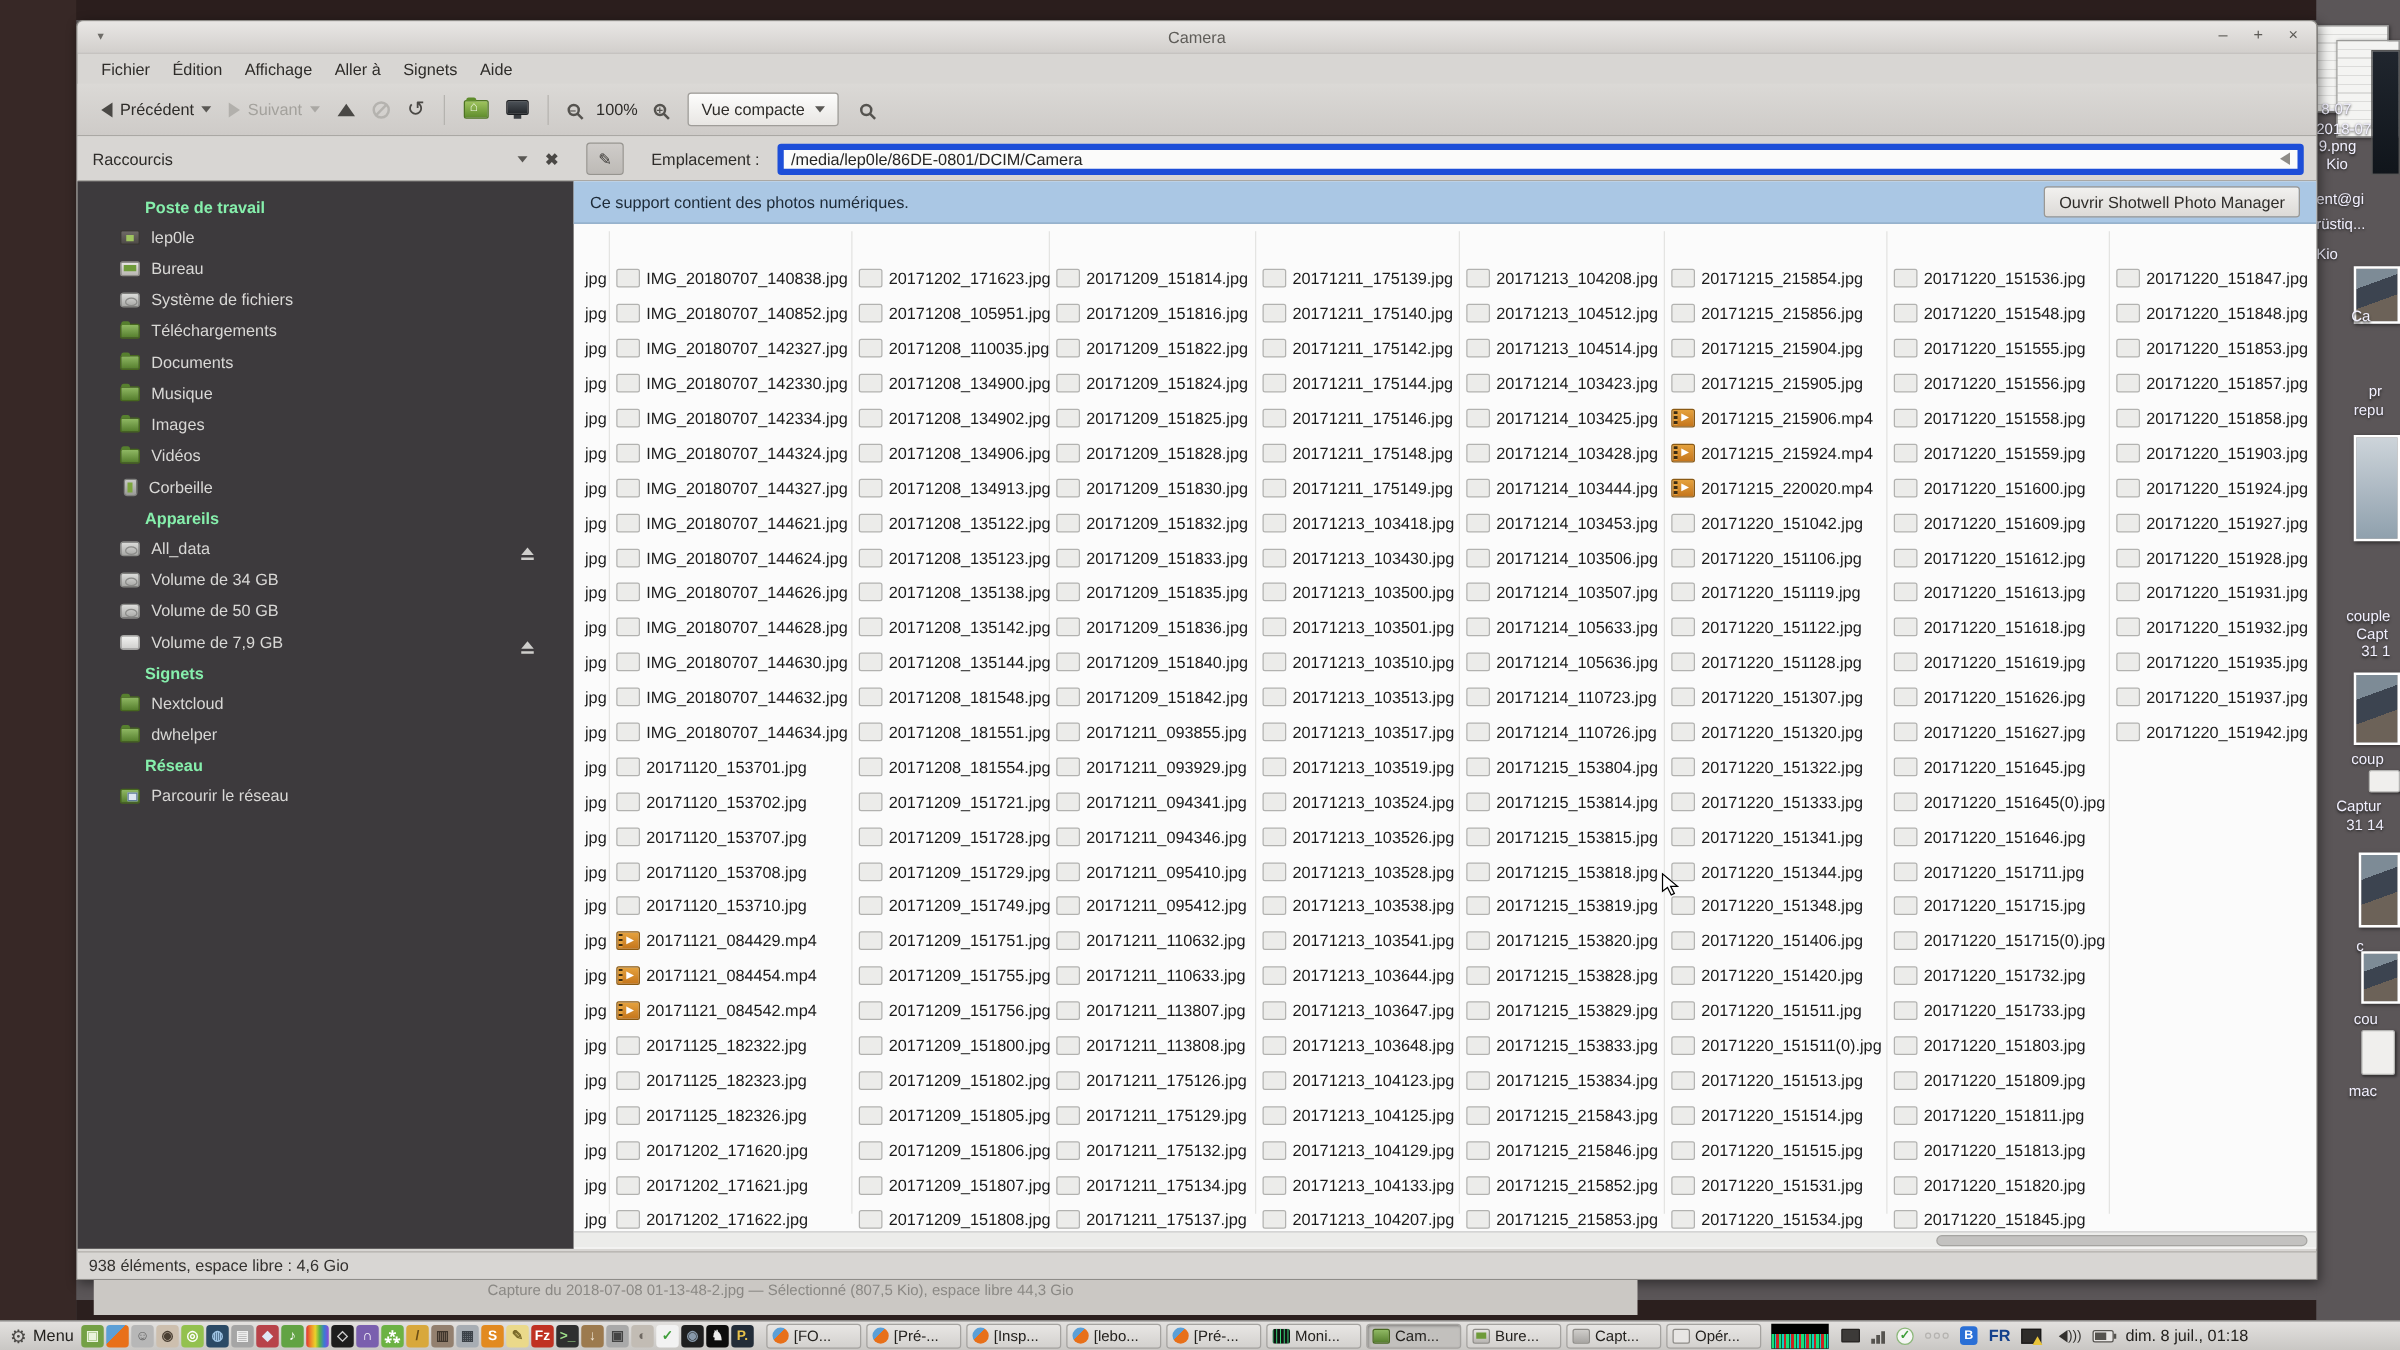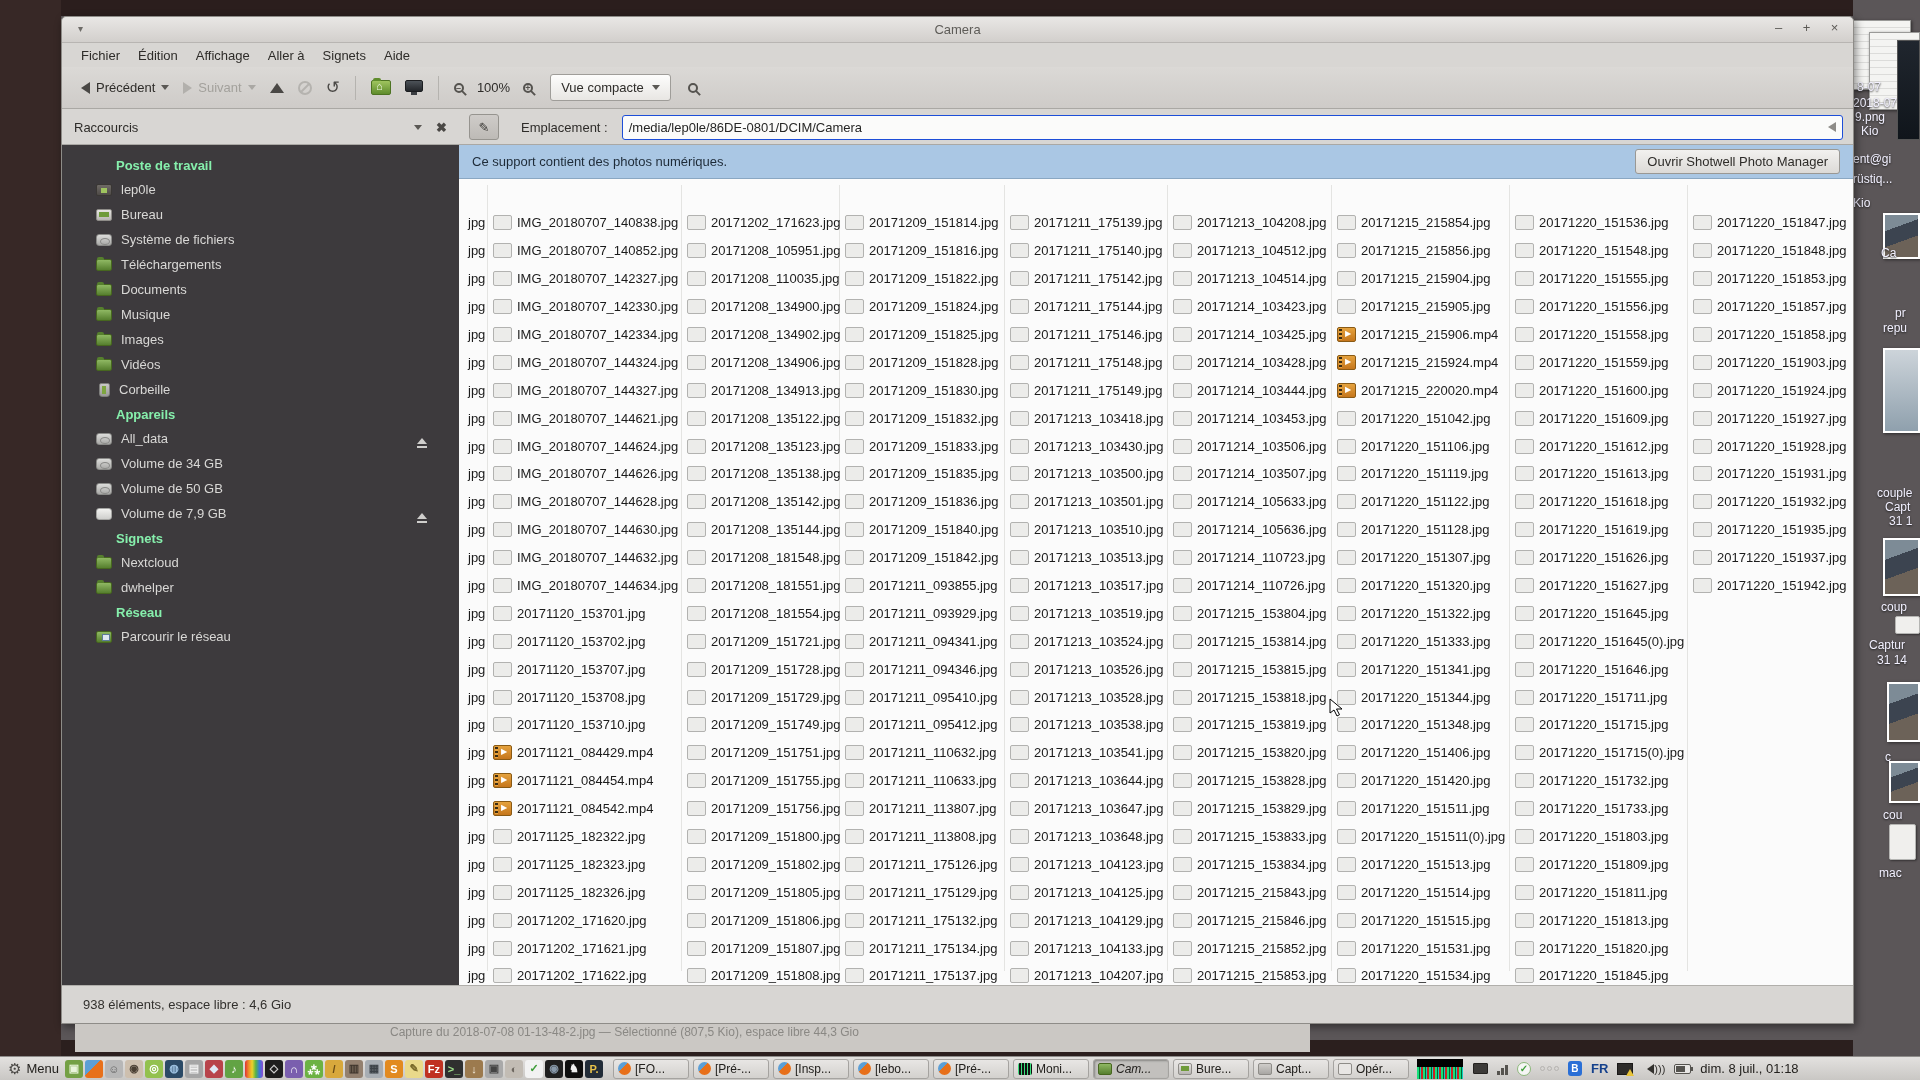--- a/index.html
+++ b/index.html
@@ -59,21 +59,21 @@
               border:1px solid #9f9d99; border-radius:3px; padding:5px 10px; font-size:13px; color:#2e2c29; margin:0 10px; }
 
   .locrow { position:absolute; left:0; top:92px; right:0; height:36px; background:#d8d6d3; border-bottom:1px solid #aaa8a4; }
   .sidebar-head { position:absolute; left:0; top:0; width:397px; height:36px; display:flex; align-items:center; padding:0 12px; }
   .sidebar-head .txt { font-size:13px; color:#2e2c29; flex:1; }
   .shead-close { font-size:13px; color:#4a4845; margin-left:14px; font-weight:bold; }
   .loc { position:absolute; left:397px; top:0; right:0; height:36px; display:flex; align-items:center; padding:0 10px; }
   .pencil-btn { width:30px; height:26px; background:linear-gradient(#cfccc9,#bdbab6); border:1px solid #96948f; border-radius:3px;
                 display:flex; align-items:center; justify-content:center; color:#3a3835; font-size:13px; }
   .loc-label { font-size:13px; color:#2e2c29; margin:0 14px 0 22px; }
-  .loc-entry { flex:1; height:25px; background:#fbfbfa; border:1px solid #1d4ed8; border-radius:3px;
+  .loc-entry { flex:1; height:25px; background:#fbfbfa; border:5px solid #1d4ed8; border-radius:3px;
                display:flex; align-items:center; padding:0 6px; font-size:13px; color:#262625; }
   .loc-entry .path { flex:1; }
   .clear-glyph { width:0;height:0; border:5px solid transparent; border-right:8px solid #8e8c88; }
 
   .sidebar { position:absolute; left:0; top:128px; width:397px; height:854px; background:#3d3a3d; overflow:hidden; padding-top:8px; }
   .sb-section-title { font-size:13px; font-weight:bold; color:#86efac; padding:5px 0 4px 18px;margin-left:36px; }
   .sb-item { display:flex; align-items:center; height:25px; padding-left:34px; font-size:13px; color:#d9d8d6; position:relative; }
   .sb-item .lbl { margin-left:9px; }
   .si { width:16px; height:12px; border-radius:2px; position:relative; flex:none; }
   .si-folder { background:linear-gradient(#8fb863,#567f2e); border:1px solid #47671f; }
@@ -106,40 +106,40 @@
   .fi { width:19px; height:15px; background:#ececea; border:1px solid #b2b2b0; border-radius:2px; padding:1px; flex:none; }
   .fi .inner { width:100%; height:100%; background:linear-gradient(140deg,#9dc353 0 40%,#60912c 40% 75%,#4c7a1e 75%); border-radius:1px; }
   .fi-mp4 { background:linear-gradient(#e5a23e,#c5761c); border:1px solid #8a5a14; position:relative; }
   .fi-mp4 .inner { background:none; }
   .fi-mp4::before { content:""; position:absolute; left:1px; top:1px; bottom:1px; width:3px;
                     background:repeating-linear-gradient(#3c2c12 0 2px,#e5a23e 2px 4px); }
   .fi-mp4::after { content:"▶"; position:absolute; left:7px; top:1px; font-size:8px; color:#fff; }
   .hscroll-track { position:absolute; left:0; right:0; top:806px; height:13px; background:#ececea; border-top:1px solid #cccccb; }
   .hscroll-thumb { position:absolute; left:1090px; top:2px; width:297px; height:9px; background:#c3c2c0; border:1px solid #a5a4a1; border-radius:5px; }
 
-  .statusbar { position:absolute; left:0; right:0; bottom:0; height:38px; background:#d8d6d3; border-top:1px solid #b1afab;
-               display:flex; align-items:center; padding-left:21px; font-size:13px; color:#33312e; }
+  .statusbar { position:absolute; left:0; right:0; bottom:0; height:22px; background:#d8d6d3; border-top:1px solid #b1afab;
+               display:flex; align-items:center; padding-left:9px; font-size:13px; color:#33312e; }
 
   .bg-window-strip { position:absolute; left:75px; top:1024px; width:1235px; height:28px; background:#cbc8c4; overflow:hidden; }
   .bg-window-strip span { position:absolute; left:315px; top:1px; font-size:12px; color:#8a8884; white-space:nowrap; }
 
   
   .taskbar { position:absolute; left:0; top:1056px; width:1920px; height:24px;
              background:linear-gradient(#e3e1df,#c9c7c4); border-top:1px solid #8e8c8a;
              display:flex; align-items:center; padding:0 4px; }
   .menu-launcher { display:flex; align-items:center; gap:5px; padding:0 6px 0 4px; }
   .gear { font-size:15px; color:#4a4845; }
   .menu-txt { font-size:13px; color:#23211e; }
   .launchers { display:flex; align-items:center; gap:2px; }
   .lch { width:18px; height:18px; border-radius:3px; font-size:11px; font-weight:bold;
          display:flex; align-items:center; justify-content:center; overflow:hidden; flex:none; }
   .winbtns { display:flex; align-items:center; gap:4px; margin-left:10px; }
   .wbtn { width:76px; height:20px; background:linear-gradient(#e8e6e4,#d3d1ce); border:1px solid #a5a3a0; border-radius:3px;
           display:flex; align-items:center; gap:4px; padding:0 4px; font-size:12px; color:#23211e; }
-  .wbtn.active { background:#c2c0bd; box-shadow:inset 1px 1px 2px rgba(0,0,0,.3);font-style:italic; }
+  .wbtn.active { background:#c2c0bd; box-shadow:inset 1px 1px 2px rgba(0,0,0,.3); }
   .wbtn .wlbl { overflow:hidden; white-space:nowrap; }
   .wi { width:14px; height:12px; flex:none; border-radius:2px; }
   .wi-ff { border-radius:50%; width:13px; height:13px; background:linear-gradient(135deg,#5c9fd6 0 42%,#e8701a 42%); }
   .wi-graph { background:#111; background-image:linear-gradient(90deg,#3adf7c 1px,transparent 1px); background-size:3px 100%; }
   .wi-folder { background:linear-gradient(#8fb863,#567f2e); border:1px solid #47671f; }
   .wi-desk { background:linear-gradient(#e7e5e2,#b8b5b2); border:1px solid #8e8c88; position:relative; }
   .wi-desk::after { content:""; position:absolute; left:2px; top:2px; width:8px; height:5px; background:#6f9b3a; }
   .wi-image { background:linear-gradient(#cfcdca,#a8a6a3); border:1px solid #8e8c88; }
   .wi-dialog { background:#e8e6e4; border:1px solid #8e8c88; }
   .sysmon { width:46px; height:20px; background:#000; margin-left:8px; overflow:hidden; position:relative; flex:none;}

